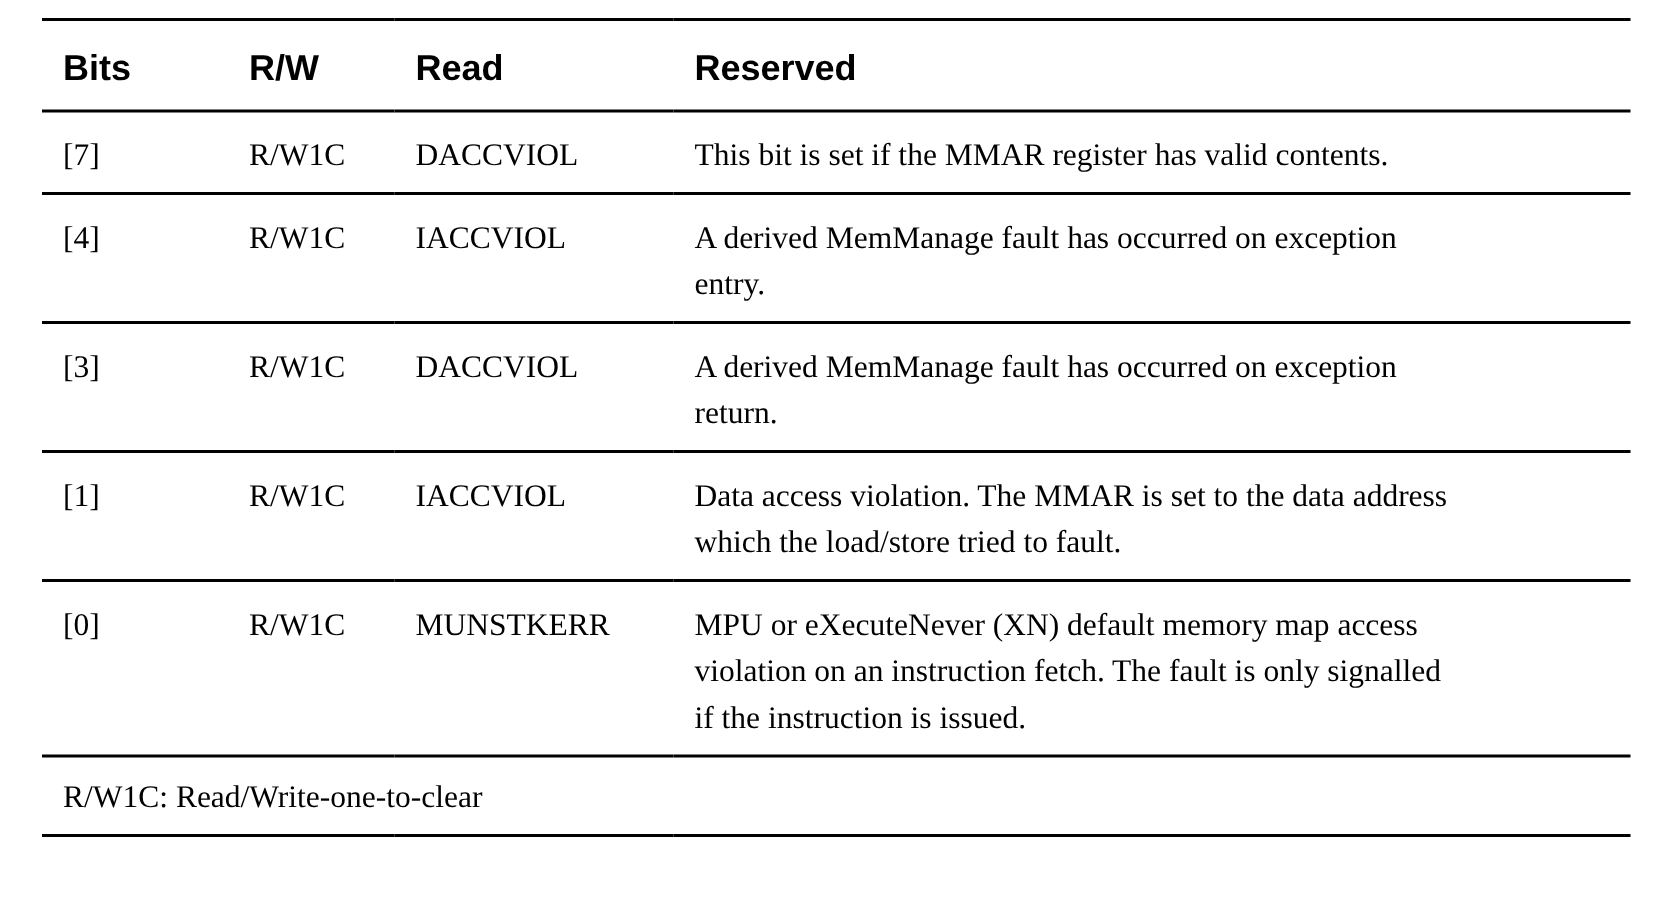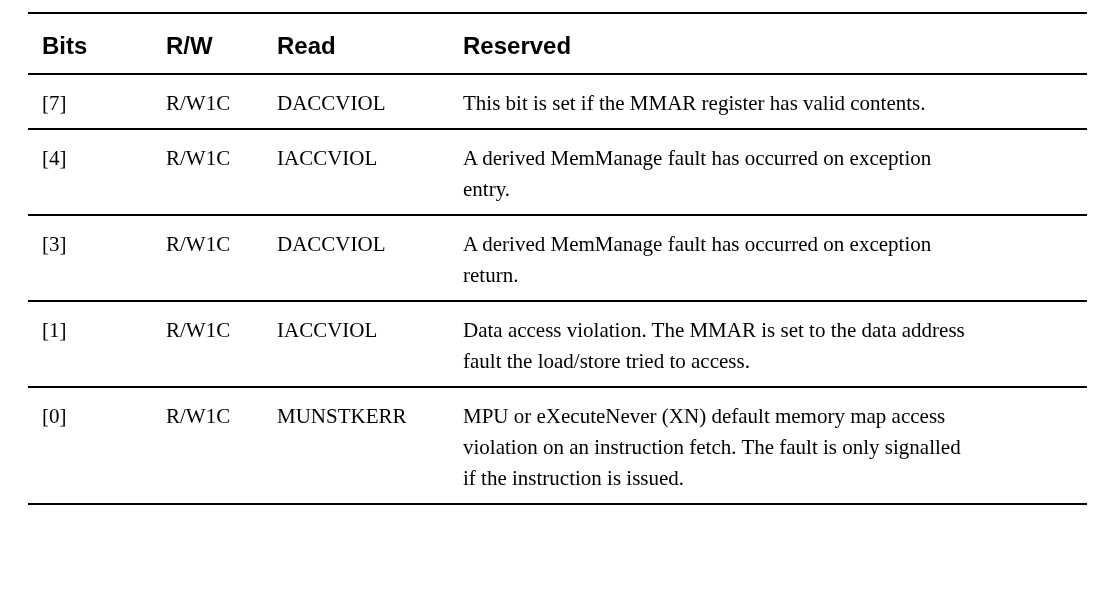--- a/index.html
+++ b/index.html
@@ -86,24 +86,27 @@
       <td>R/W1C</td>
       <td>DACCVIOL</td>
       <td class="fn-cell">A derived MemManage fault has occurred on exception
 return.</td>
     </tr>
     <tr>
       <td>[1]</td>
       <td>R/W1C</td>
       <td>IACCVIOL</td>
       <td class="fn-cell">Data access violation. The MMAR is set to the data address
-fault the load/store tried to access.</td>
+which the load/store tried to fault.</td>
     </tr>
     <tr>
       <td>[0]</td>
       <td>R/W1C</td>
       <td>MUNSTKERR</td>
       <td class="fn-cell">MPU or eXecuteNever (XN) default memory map access
 violation on an instruction fetch. The fault is only signalled
 if the instruction is issued.</td>
     </tr>
+    <tr class="footnote-row">
+      <td colspan="4">R/W1C: Read/Write-one-to-clear</td>
+    </tr>
   </tbody>
 </table>
 
 </body></html>

